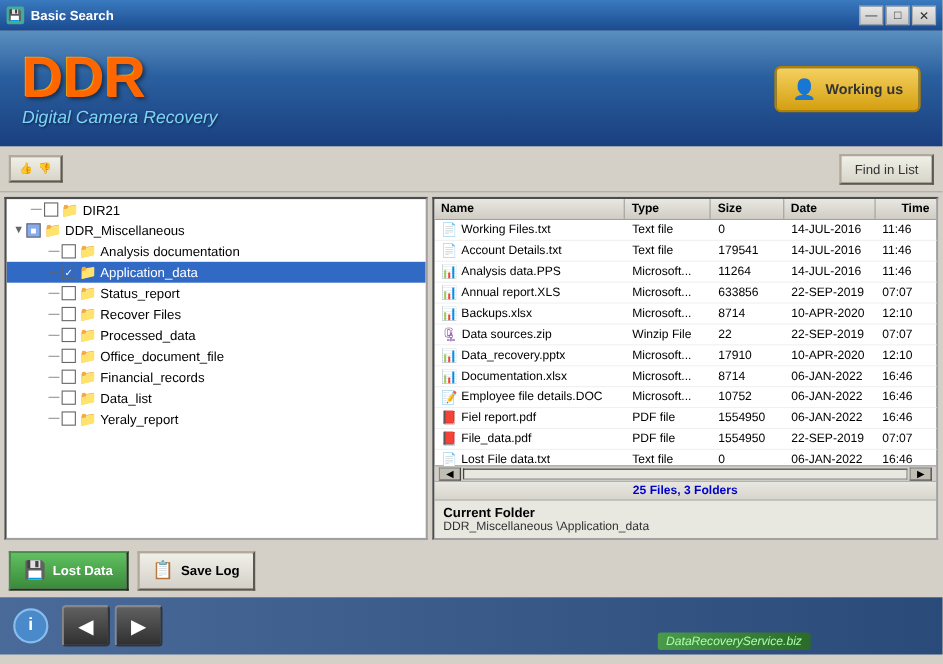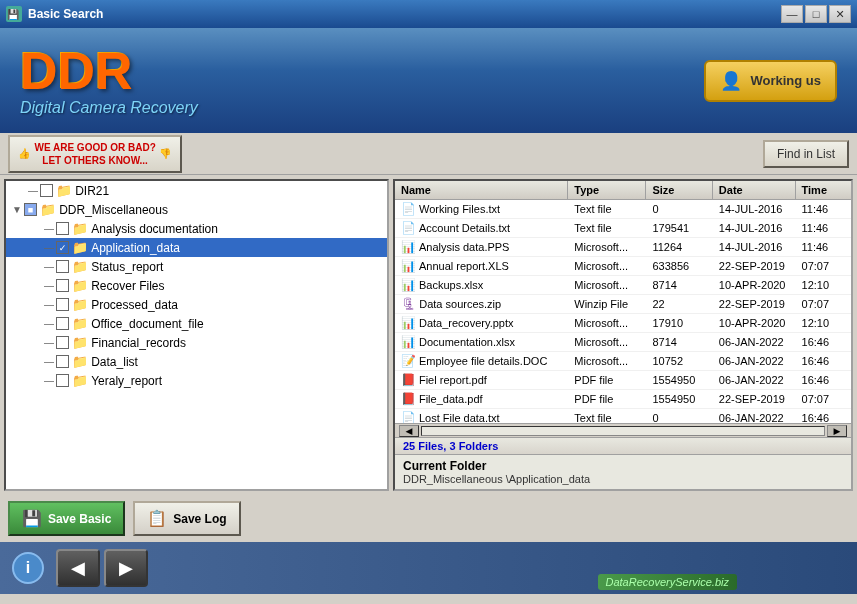--- a/index.html
+++ b/index.html
@@ -156,21 +156,21 @@
       font-weight: bold;
       flex-shrink: 0;
     }
     .file-col-header {
       padding: 3px 6px;
       border-right: 1px solid #a0a0a0;
       cursor: pointer;
       white-space: nowrap;
       overflow: hidden;
     }
-    .file-col-header:last-child { border-right: none; }
+    .file-col-header:last-child { border-right: none; text-align: right; }
     .file-list-body { overflow-y: auto; overflow-x: hidden; flex: 1; }
     .file-row {
       display: flex;
       align-items: center;
       font-size: 11px;
       border-bottom: 1px solid #f0f0f0;
       cursor: pointer;
     }
     .file-cell {
       padding: 2px 6px;
@@ -291,24 +291,20 @@
   </div>
   <button class="contact-btn">
     <span class="contact-icon">👤</span>
     <span>Working us</span>
   </button>
 </div>
 
 <div class="toolbar">
   <button class="we-are-good-btn">
     <span>👍</span>
-    <span>
-      <div>WE ARE GOOD OR BAD?</div>
-      <div>LET OTHERS KNOW...</div>
-    </span>
     <span>👎</span>
   </button>
   <button class="find-in-list-btn">Find in List</button>
 </div>
 
 <div class="main-content">
 
   <div class="tree-panel">
 
     <div class="tree-item" style="padding-left:20px">
@@ -484,33 +480,33 @@
         <div class="file-cell" style="width:60px">16:46</div>
       </div>
 
     </div>
 
     <div style="height:14px; background:#d4d0c8; border-top:1px solid #a0a0a0; display:flex; align-items:center; padding:0 4px;">
       <div style="width:20px; height:12px; background:#c0bdb5; border:1px outset #888; margin-right:2px; font-size:9px; display:flex; align-items:center; justify-content:center; cursor:pointer;">◀</div>
       <div style="flex:1; height:10px; background:#e8e8e0; border:1px inset #888;"></div>
       <div style="width:20px; height:12px; background:#c0bdb5; border:1px outset #888; margin-left:2px; font-size:9px; display:flex; align-items:center; justify-content:center; cursor:pointer;">▶</div>
     </div>
-    <div class="file-status" style="">25 Files, 3 Folders</div>
+    <div class="file-status" style="text-align:center;">25 Files, 3 Folders</div>
     <div class="current-folder-bar">
       <div class="current-folder-label">Current Folder</div>
       <div class="current-folder-path">DDR_Miscellaneous \Application_data</div>
     </div>
   </div>
 
 </div>
 
 <div class="bottom-buttons">
   <button class="action-btn save-data">
     <span class="btn-icon">💾</span>
-    <span>Save Basic</span>
+    <span>Lost Data</span>
   </button>
   <button class="action-btn">
     <span class="btn-icon">📋</span>
     <span>Save Log</span>
   </button>
 </div>
 
 <div class="info-bar">
   <div class="info-icon-circle">i</div>
   <div class="brand-watermark">DataRecoveryService.biz</div>

